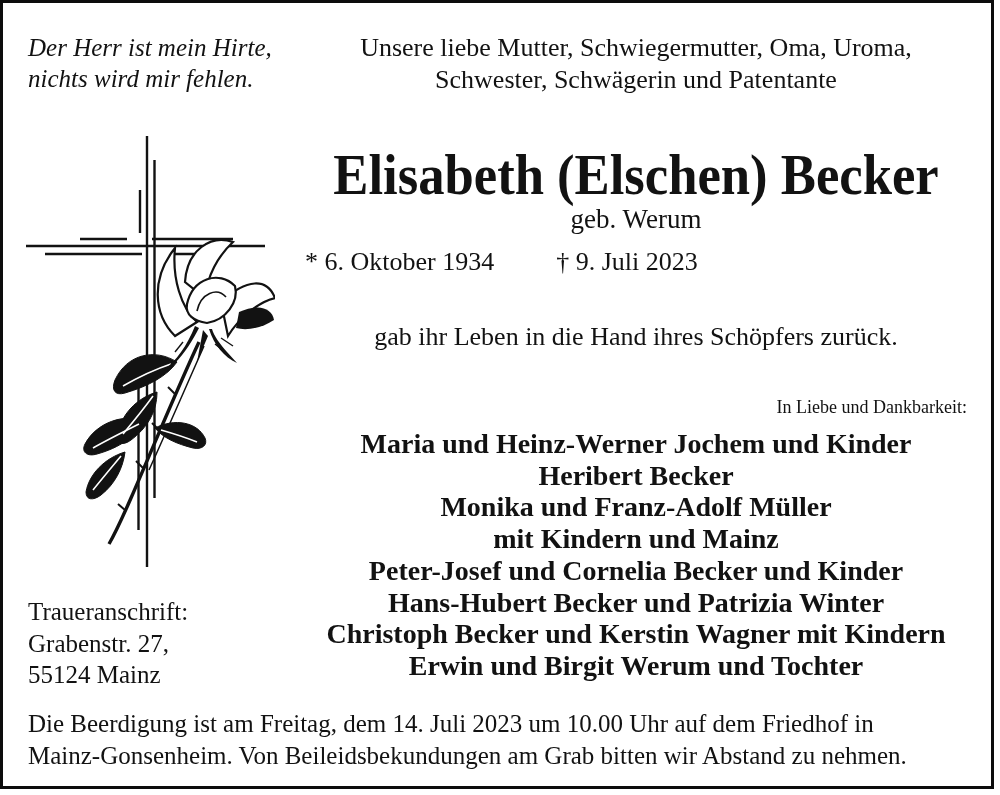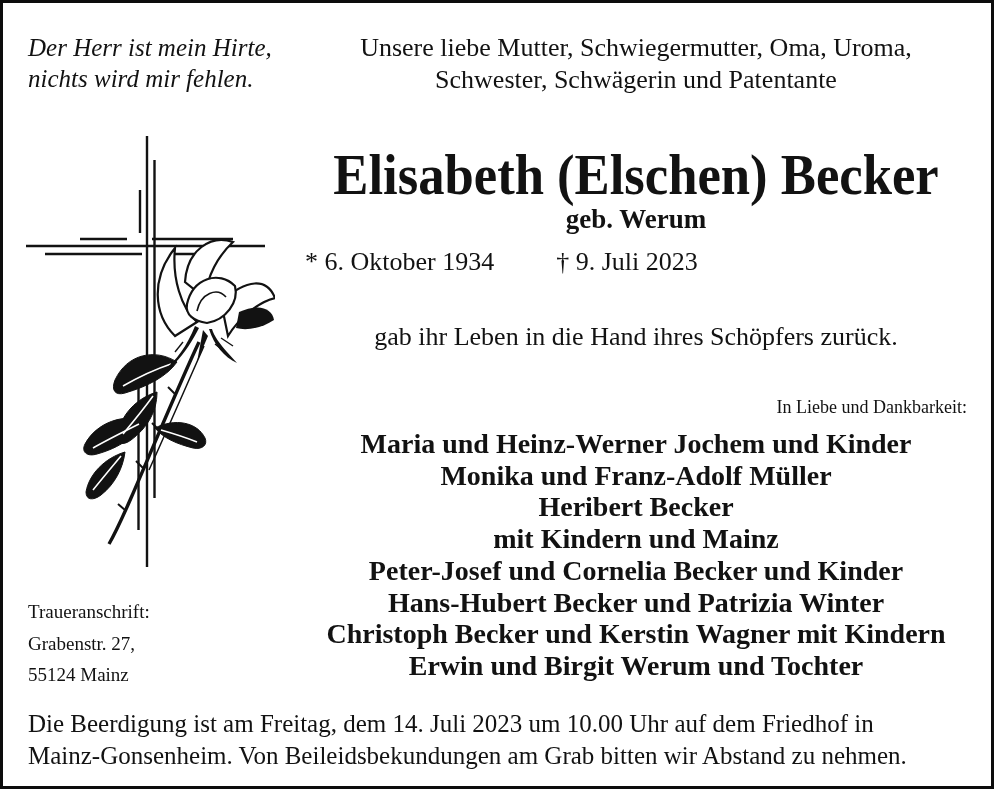--- a/index.html
+++ b/index.html
@@ -39,21 +39,21 @@
     display: inline-block;
     font-size: 56px; line-height: 58px;
     font-weight: bold;
     transform: scaleX(0.94);
     transform-origin: 50% 50%;
     white-space: nowrap;
   }
   .maiden {
     left: 305px; top: 203px; width: 662px;
     text-align: center;
-    font-size: 27px; line-height: 32px; font-weight: bold;
+    font-size: 27px; line-height: 32px; font-weight: normal;
   }
   .dates {
     left: 305px; top: 246px; width: 662px;
     display: flex; justify-content: flex-start; gap: 62px;
     font-size: 26px; line-height: 32px;
   }
   .farewell {
     left: 305px; top: 321px; width: 662px;
     text-align: center;
     font-size: 26px; line-height: 32px;
@@ -64,21 +64,21 @@
     font-size: 18px; line-height: 32px;
   }
   .mourners {
     left: 295px; top: 428px; width: 682px;
     text-align: center;
     font-size: 28px; line-height: 31.7px; font-weight: bold;
     white-space: nowrap;
   }
   .address {
     left: 28px; top: 596px;
-    font-size: 19px; line-height: 31.5px;
+    font-size: 25px; line-height: 31.5px;
     white-space: nowrap;
   }
   .funeral {
     left: 28px; top: 708px; width: 950px;
     font-size: 25px; line-height: 31.5px;
     white-space: nowrap;
   }
   .graphic { left: 25px; top: 130px; width: 250px; height: 450px; }
 </style>
 </head>
@@ -163,22 +163,22 @@
     <span>* 6. Oktober 1934</span>
     <span>† 9. Juli 2023</span>
   </div>
 
   <div class="abs farewell">gab ihr Leben in die Hand ihres Schöpfers zurück.</div>
 
   <div class="abs dedication">In Liebe und Dankbarkeit:</div>
 
   <div class="abs mourners">
     <div>Maria und Heinz-Werner Jochem und Kinder</div>
+    <div>Heribert Becker</div>
     <div>Monika und Franz-Adolf Müller</div>
-    <div>Heribert Becker</div>
     <div>mit Kindern und Mainz</div>
     <div>Peter-Josef und Cornelia Becker und Kinder</div>
     <div>Hans-Hubert Becker und Patrizia Winter</div>
     <div>Christoph Becker und Kerstin Wagner mit Kindern</div>
     <div>Erwin und Birgit Werum und Tochter</div>
   </div>
 
   <div class="abs address">
     <div>Traueranschrift:</div>
     <div>Grabenstr. 27,</div>

